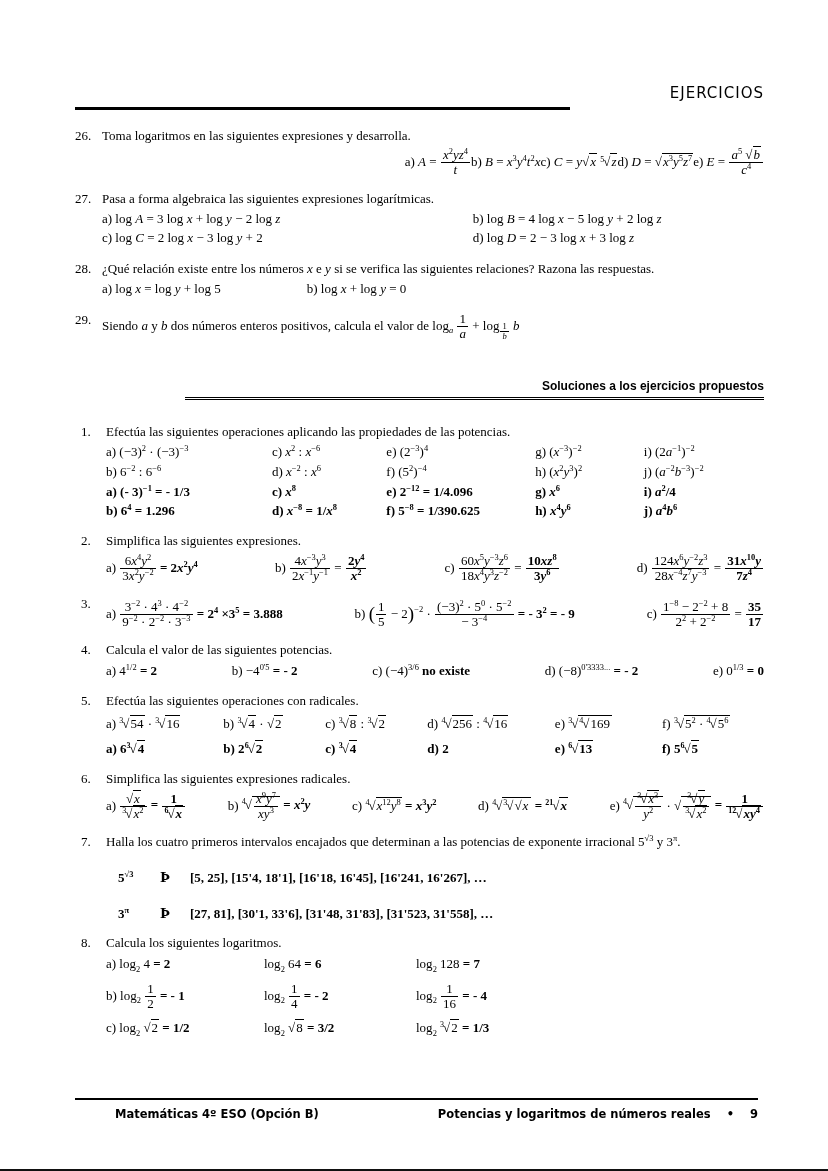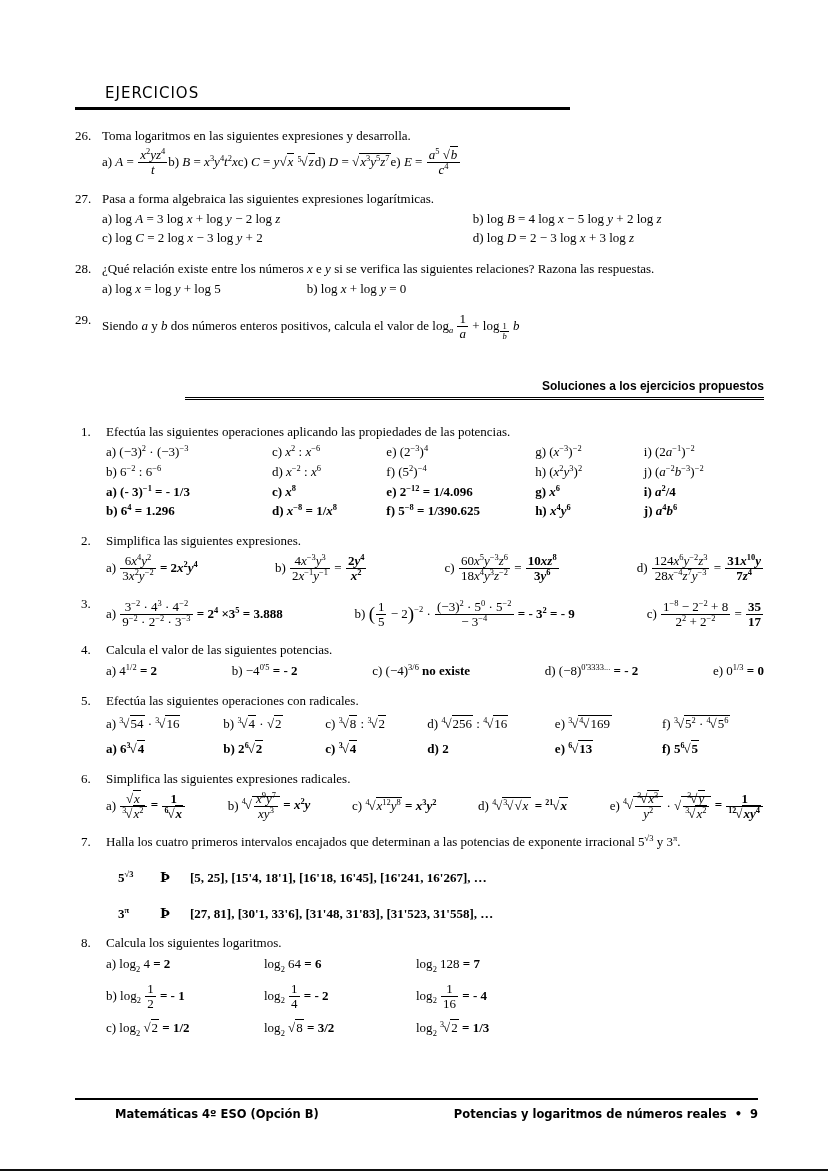--- a/index.html
+++ b/index.html
@@ -3,30 +3,30 @@
 <meta charset="utf-8">
 <style>
   html,body{margin:0;padding:0;background:#fff;}
   .page{position:relative;width:828px;height:1171px;background:#fff;color:#000;
         font-family:"Liberation Serif",serif;font-size:13px;line-height:1.3;overflow:hidden;}
   .page::after{content:"";position:absolute;left:0;right:0;bottom:0;height:2px;background:#111;}
   .content{padding:0 64px 0 75px;}
 
   
   .hdr{margin-top:84px;}
-  .hdr-title{font-family:"DejaVu Sans",sans-serif;font-size:15px;letter-spacing:1px;margin-left:30px;}
+  .hdr-title{font-family:"DejaVu Sans",sans-serif;font-size:15px;letter-spacing:1px;margin-left:30px;text-align:right;}
   .hdr-rule{height:3px;background:#000;width:495px;margin-top:3px;}
 
   
   .ex{display:flex;margin-top:14px;}
   .ex .num{width:27px;flex:0 0 27px;}
   .ex .body{flex:1;}
   .stmt{margin-bottom:3px;}
   .row{display:flex;align-items:center;}
-  .spread{justify-content:flex-start;}
+  .spread{justify-content:flex-end;}
   .fm{white-space:nowrap;}
 
   
   sup{font-size:0.65em;line-height:0;}
   sub{font-size:0.65em;line-height:0;}
   .fr{display:inline-block;vertical-align:middle;text-align:center;line-height:1.08;padding:0 1px;}
   .fr .n{display:block;padding:0 2px;}
   .fr .d{display:block;border-top:1px solid #000;padding:0 2px;}
   .fr.sm{font-size:8.5px;line-height:1.05;}
   .rt{white-space:nowrap;}
@@ -54,21 +54,21 @@
   .sol7-line{display:flex;align-items:center;margin-top:19px;margin-left:12px;font-weight:bold;}
   .sol7-line .lab{width:42px;}
   .sol7-line .arr{width:30px;font-family:"DejaVu Serif",serif;}
   .mt4{margin-top:4px;} .mt6{margin-top:6px;}
 
   
   .footer{position:absolute;left:75px;right:70px;bottom:49px;border-top:2px solid #000;padding-top:7px;
           display:flex;justify-content:space-between;font-family:"DejaVu Sans",sans-serif;
           font-size:11.5px;font-weight:bold;}
   .footer .fl{margin-left:40px;}
-  .footer .fr2{display:flex;gap:8px;align-items:center;}
+  .footer .fr2{display:flex;gap:16px;align-items:center;}
 </style>
 </head>
 <body>
 
 <div class="page">
   <div class="content">
 
     <div class="hdr">
       <div class="hdr-title">EJERCICIOS</div>
       <div class="hdr-rule"></div>

